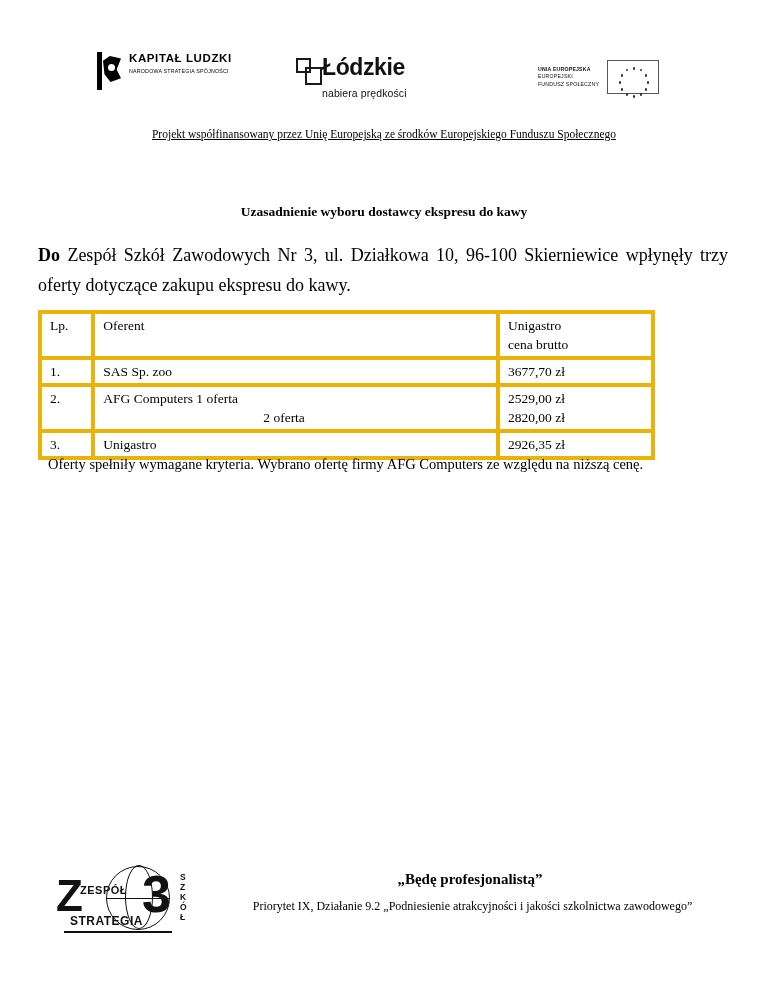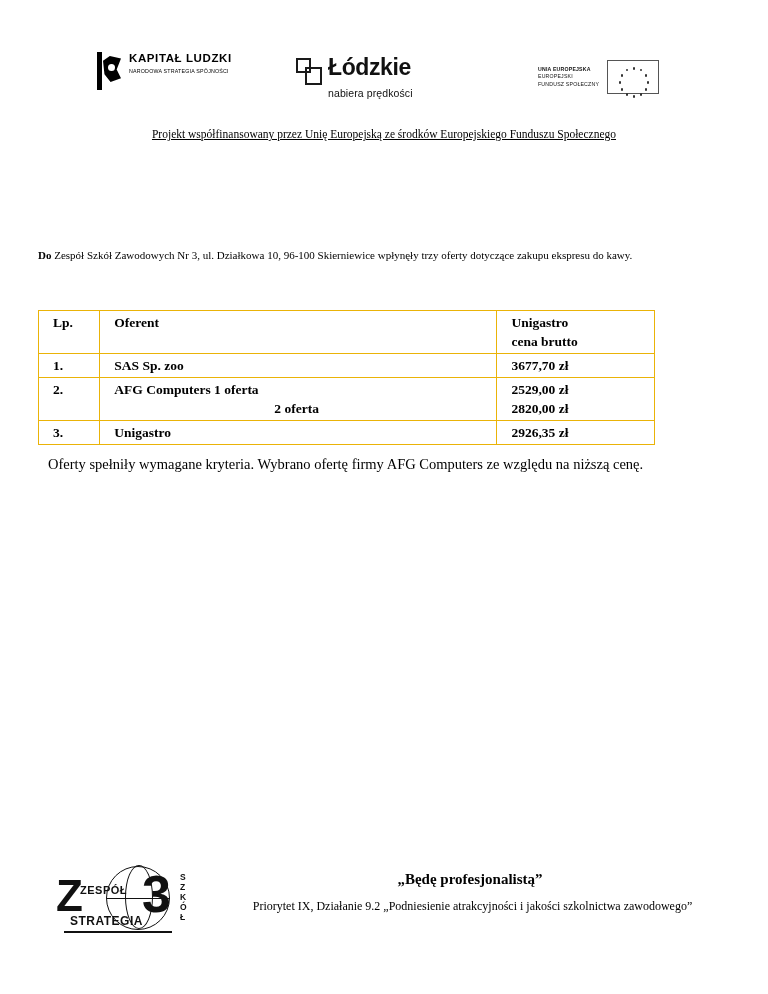--- a/index.html
+++ b/index.html
@@ -90,21 +90,20 @@
     margin-top: 2px;
   }
 
   
   .logo-lodzkie {
     position: absolute;
     left: 296px;
     top: 4px;
     display: flex;
     align-items: flex-start;
-    gap: 6px;
   }
   .logo-lodzkie-mark {
     width: 26px;
     height: 30px;
     position: relative;
     margin-top: 2px;
   }
   .logo-lodzkie-mark .sq {
     position: absolute;
     border: 2.2px solid #1a1a1a;
@@ -182,42 +181,41 @@
     width: 768px;
     text-align: center;
     font-weight: bold;
     font-size: 13.5px;
   }
   .intro {
     position: absolute;
     top: 240px;
     left: 38px;
     width: 690px;
-    font-size: 11px;
+    font-size: 18px;
     line-height: 30px;
     text-align: justify;
     font-family: Liberation Serif, serif;
   }
   .intro b { font-weight: bold; }
 
   
   table.offers {
     position: absolute;
     top: 310px;
     left: 38px;
     width: 617px;
     border-collapse: collapse;
     font-size: 13.5px;
   }
   table.offers td {
-    border: 1px solid #eab308;
-    padding: 2px 14px;
+    border: 4px solid #eab308;
+    padding: 2px 8px;
     vertical-align: top;
     line-height: 19px;
-    font-weight: bold;
   }
   td.col-lp { width: 36px; }
   td.col-of { width: 420px; }
   td.col-price { width: 150px; }
   .hdr-cell { line-height: 19px; }
   .two-line-cell .l2 {
     display: inline-block;
     padding-left: 160px;
   }
   .price-stack div { line-height: 19px; }
@@ -405,20 +403,21 @@
         <div class="star" style="left:12.6px; top:27px;"></div>
         <div class="star" style="left:10.7px; top:20px;"></div>
         <div class="star" style="left:12.6px; top:13px;"></div>
         <div class="star" style="left:17.7px; top:7.9px;"></div>
       </div>
     </div>
   </div>
 
   <div class="eu-subtitle">Projekt współfinansowany przez Unię Europejską ze środków Europejskiego Funduszu Społecznego</div>
 
+  <div class="doc-title">Uzasadnienie wyboru dostawcy ekspresu do kawy</div>
 
   <div class="intro"><b>Do</b><span> Zespół Szkół Zawodowych Nr 3, ul. Działkowa 10, 96-100 Skierniewice wpłynęły trzy oferty dotyczące zakupu ekspresu do kawy.</span></div>
 
   <table class="offers">
     <tbody>
       <tr>
         <td class="col-lp">Lp.</td>
         <td class="col-of">Oferent</td>
         <td class="col-price">
           <div class="hdr-cell">Unigastro</div>

